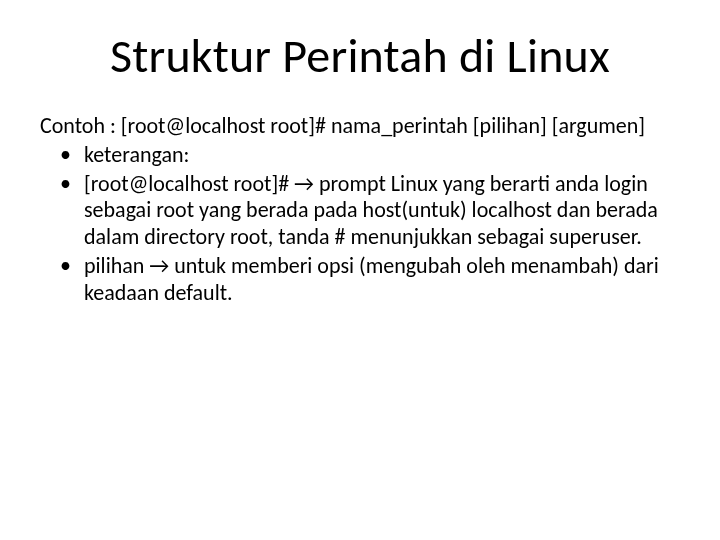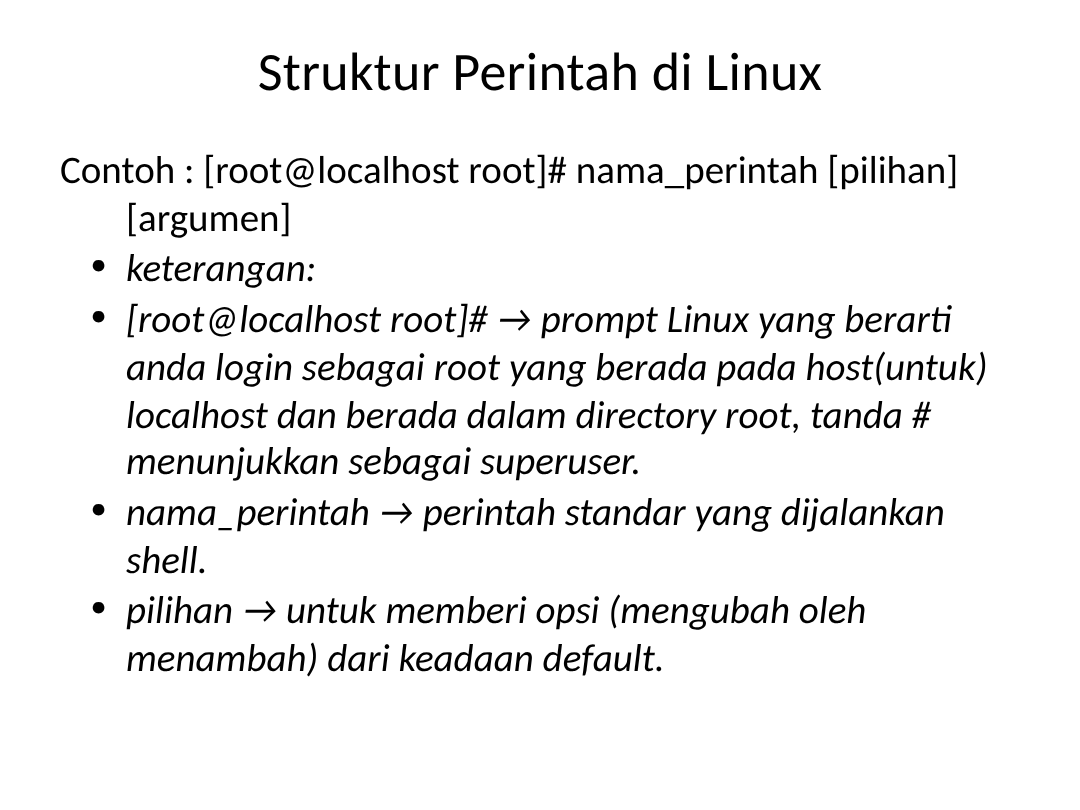--- a/index.html
+++ b/index.html
@@ -12,39 +12,38 @@
     color: #000000;
   }
   .slide {
     box-sizing: border-box;
     width: 720px;
     height: 540px;
     padding: 18px 40px 0 40px;
   }
   .title {
     text-align: center;
-    font-size: 36px;
+    font-size: 48px;
     font-weight: 400;
     margin: 8px 0 28px 0;
     letter-spacing: 0.2px;
   }
   .body {
-    font-size: 26px;
+    font-size: 22px;
     line-height: 1.22;
   }
   .lead {
     margin: 0 0 2px 0;
     padding-left: 44px;
     text-indent: -44px;
   }
   ul.bullets {
     list-style: none;
     margin: 0;
     padding: 0;
-    font-style: italic;
   }
   ul.bullets > li {
     position: relative;
     padding-left: 44px;
     margin: 0 0 2px 0;
   }
   ul.bullets > li::before {
     content: "•";
     position: absolute;
     left: 20px;
@@ -56,17 +55,16 @@
 </head>
 <body>
 
 <div class="slide">
   <h1 class="title">Struktur Perintah di Linux</h1>
   <div class="body">
     <p class="lead">Contoh : [root@localhost root]# nama_perintah [pilihan] [argumen]</p>
     <ul class="bullets">
       <li>keterangan:</li>
       <li>[root@localhost root]# → prompt Linux yang berarti anda login sebagai root yang berada pada host(untuk) localhost dan berada dalam directory root, tanda # menunjukkan sebagai superuser.</li>
-      <li>nama_perintah → perintah standar yang dijalankan shell.</li>
       <li>pilihan → untuk memberi opsi (mengubah oleh menambah) dari keadaan default.</li>
     </ul>
   </div>
 </div>
 
 </body></html>

